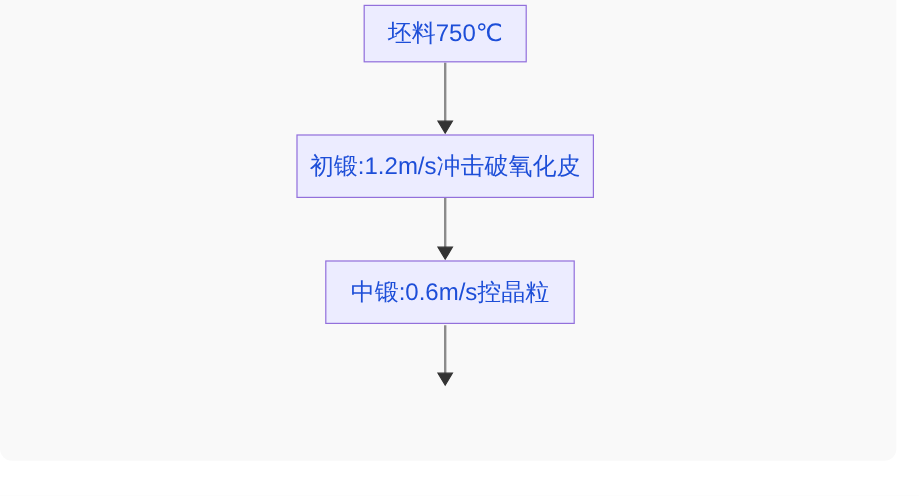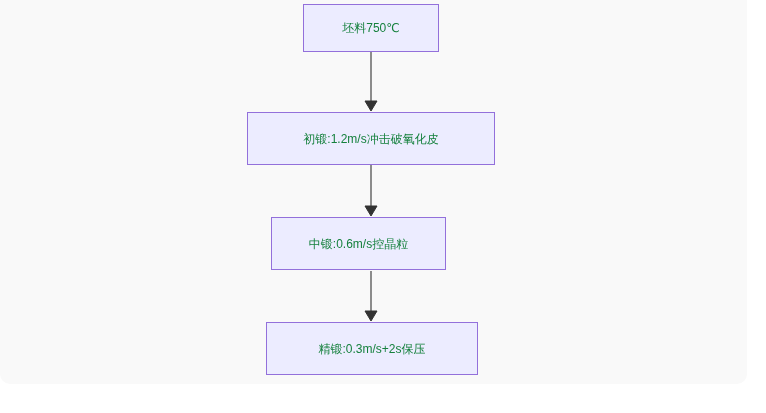--- a/index.html
+++ b/index.html
@@ -35,31 +35,31 @@
   }
   .edges polygon {
     fill: #333333;
     stroke: #333333;
   }
   .node {
     position: absolute;
     box-sizing: border-box;
     background: #ECECFF;
     border: 1.5px solid #9370DB;
-    color: #15803d;
-    font-size: 12px;
+    color: #1d4ed8;
+    font-size: 20px;
     display: flex;
     align-items: center;
     justify-content: center;
     white-space: nowrap;
     line-height: 1;
   }
   .node.n1 { left: 303px; top: 4px;   width: 136px; height: 48px; }
   .node.n2 { left: 247px; top: 112px; width: 248px; height: 53px; align-items: center; }
-  .node.n3 { left: 271px; top: 217px; width: 175px; height: 53px; text-align: right; }
+  .node.n3 { left: 271px; top: 217px; width: 208px; height: 53px; text-align: right; }
   .node.n4 { left: 266px; top: 322px; width: 212px; height: 53px; }
 </style>
 </head>
 <body>
 
 <div class="canvas">
 
   <svg class="edges" width="747" height="384" viewBox="0 0 747 384">
     <g>
       <line x1="371" y1="52" x2="371" y2="102"></line>
@@ -80,17 +80,14 @@
   </div>
 
   <div class="node n2">
     <span>初锻:1.2m/s冲击破氧化皮</span>
   </div>
 
   <div class="node n3">
     <span>中锻:0.6m/s控晶粒</span>
   </div>
 
-  <div class="node n4">
-    <span>精锻:0.3m/s+2s保压</span>
-  </div>
 
 </div>
 
 </body></html>

